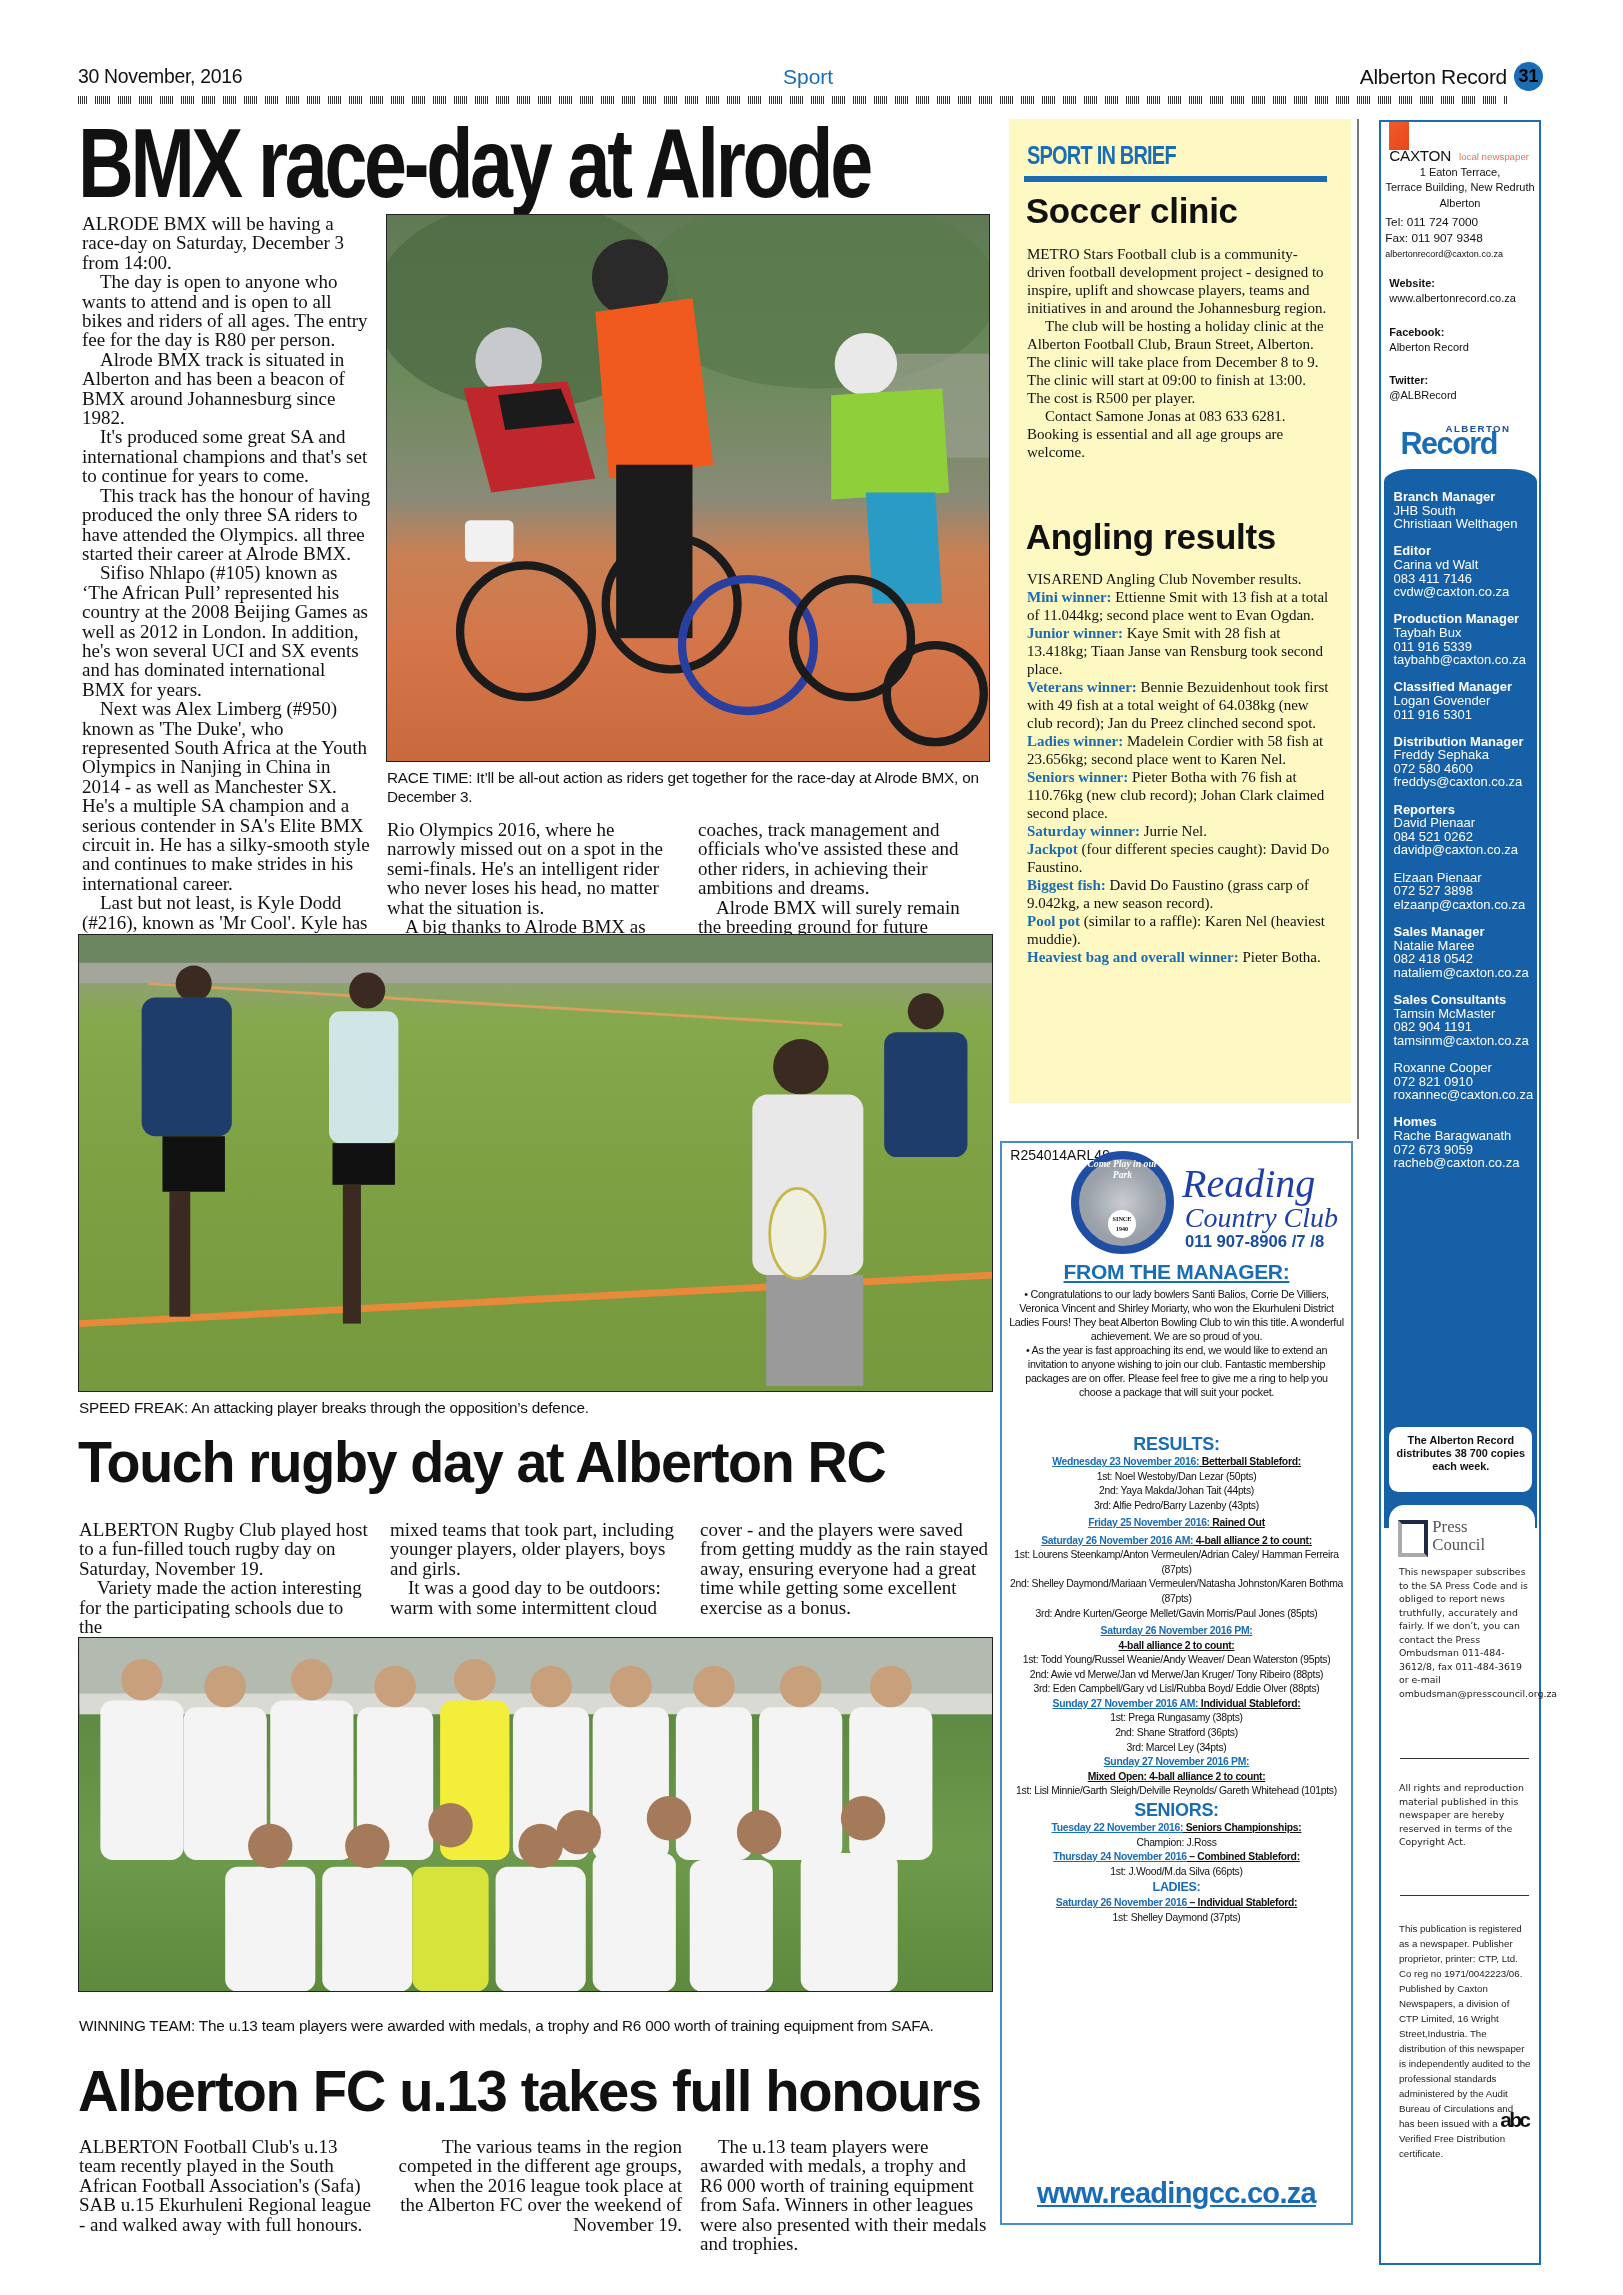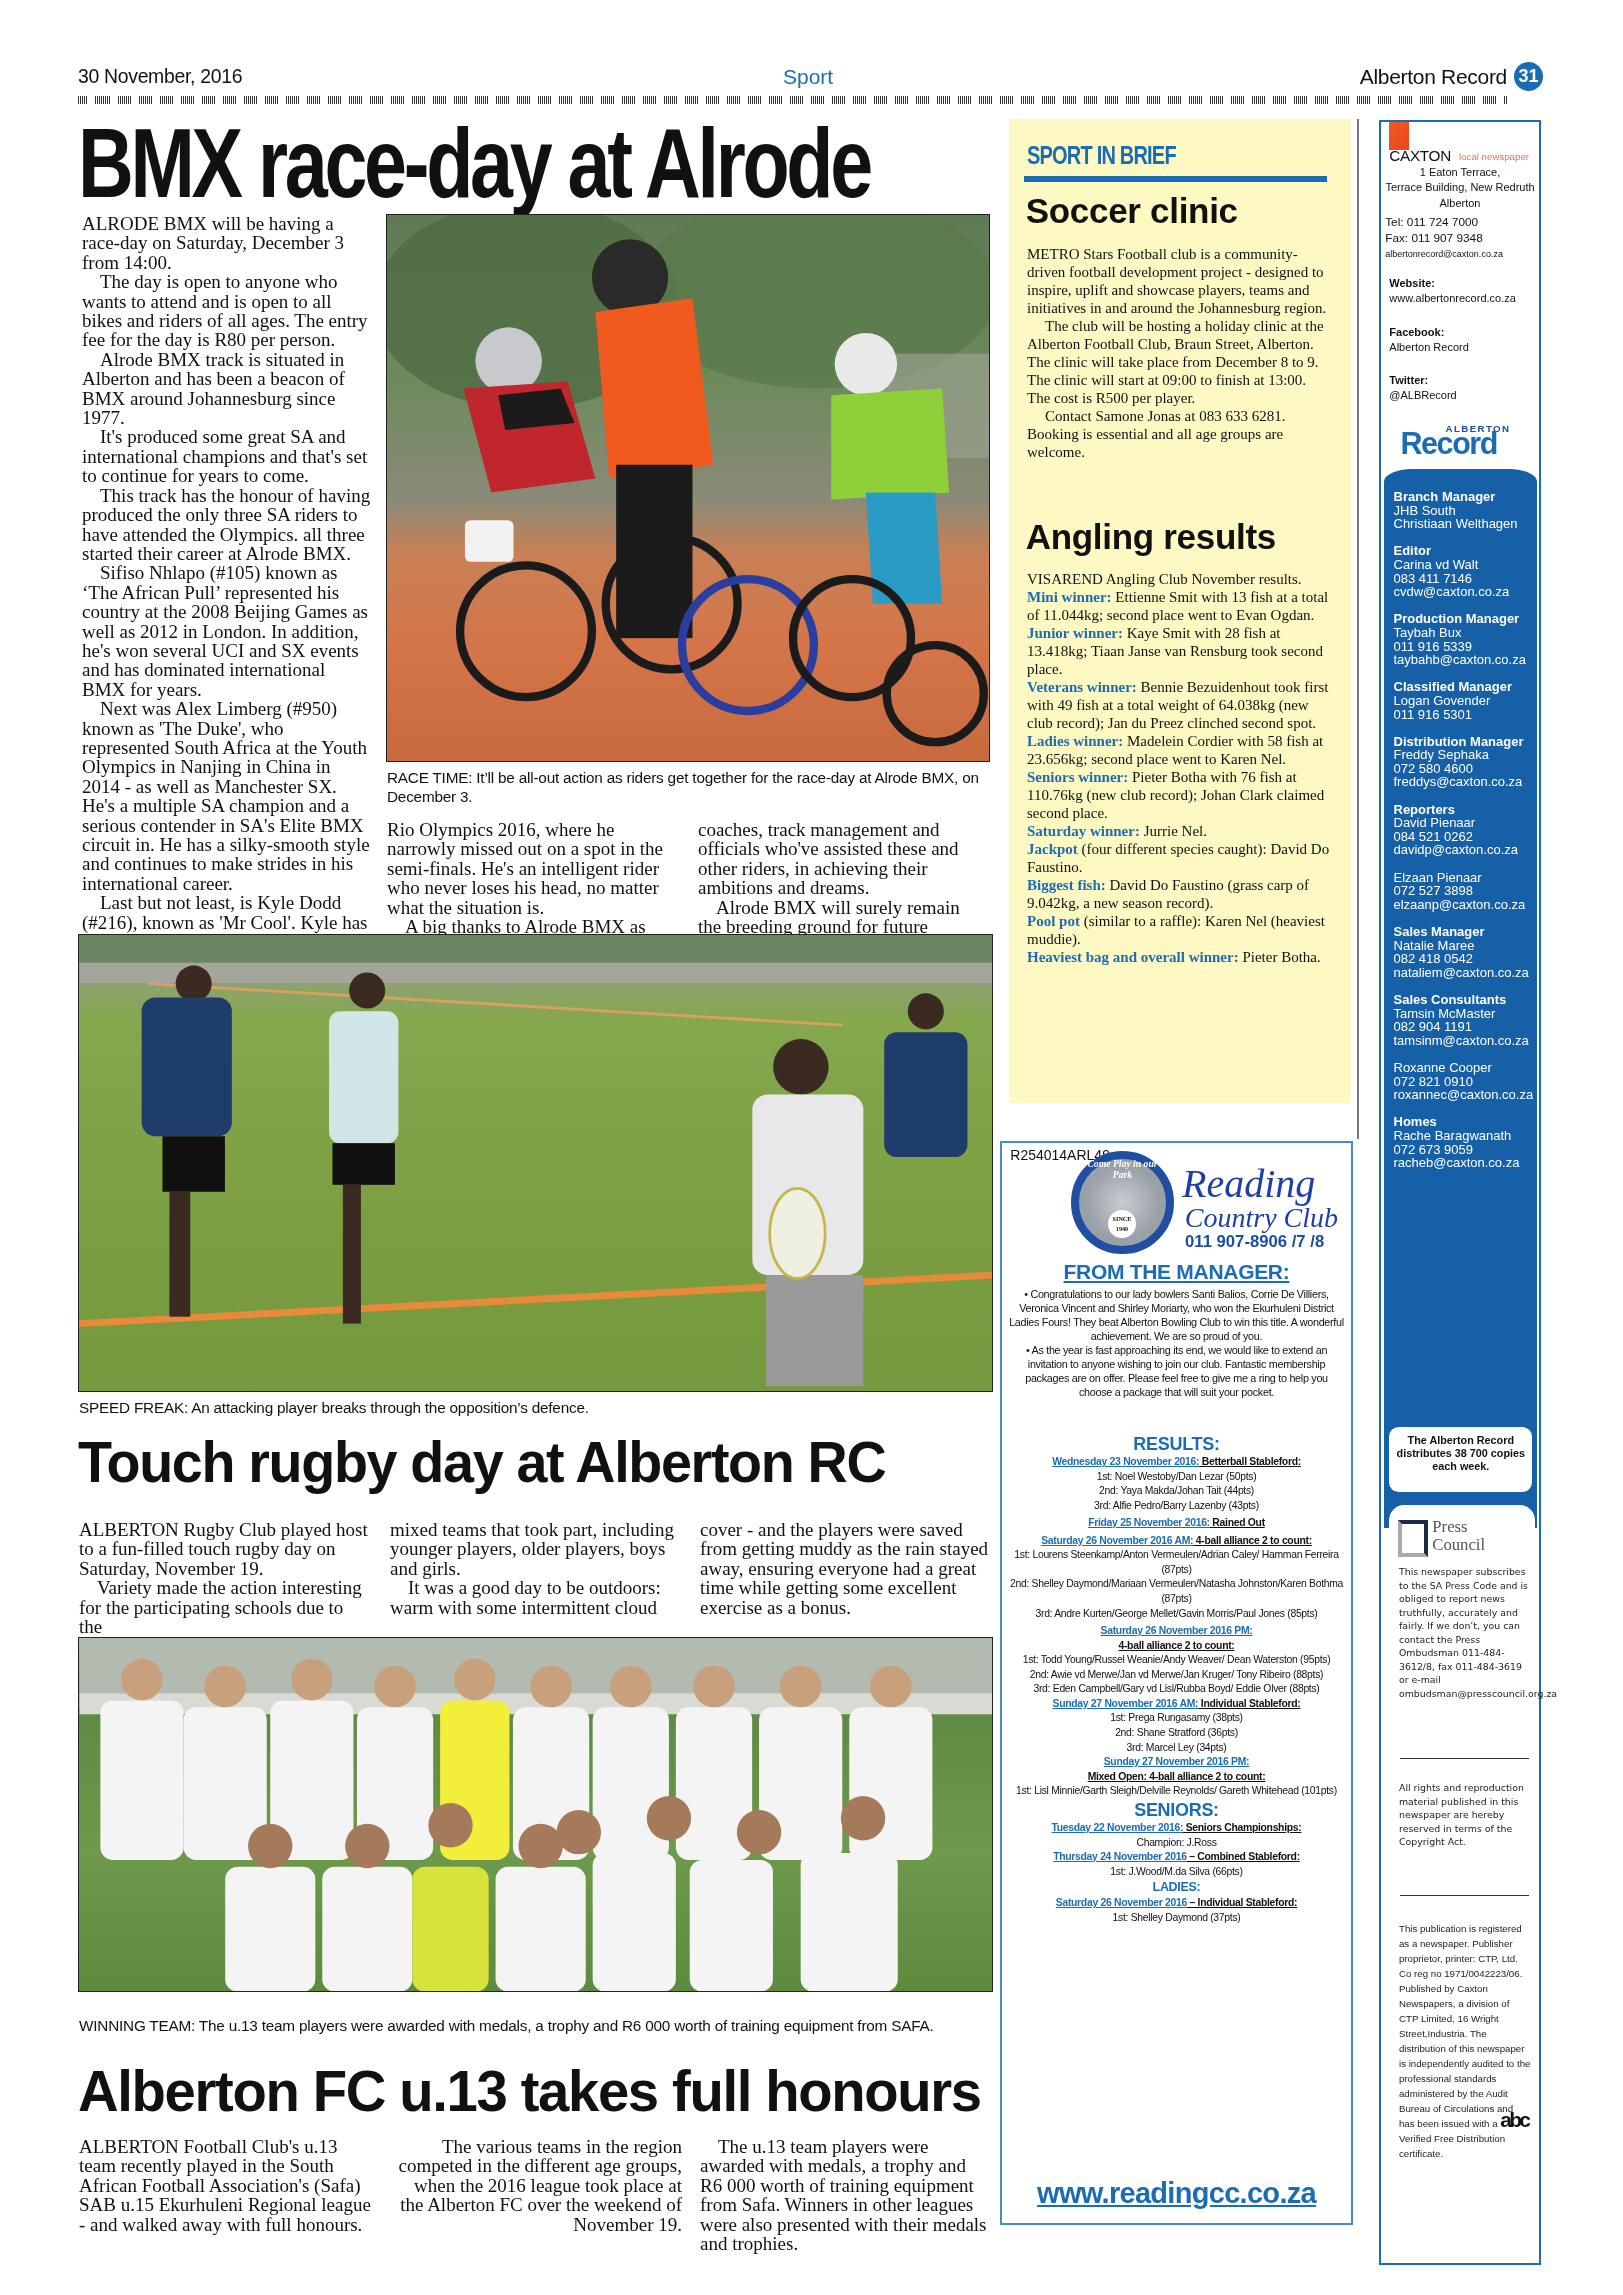--- a/index.html
+++ b/index.html
@@ -4,21 +4,21 @@
 <style>
   * { box-sizing: border-box; margin: 0; padding: 0; }
   html, body { width: 1624px; height: 2295px; background: #ffffff; overflow: hidden; }
   body { position: relative; font-family: "Liberation Serif", serif; color: #111; }
 
   
   .masthead { position: absolute; left: 78px; top: 62px; width: 1465px; height: 28px; }
   .mh-date { position: absolute; left: 0; top: 2.8px; font-family: "Liberation Sans", sans-serif; font-size: 19.4px; letter-spacing: -0.3px; }
   .mh-section { position: absolute; left: 705px; top: 2.8px; font-family: "Liberation Sans", sans-serif; font-size: 21px; color: #1a6db5; }
   .mh-paper { position: absolute; right: 36px; top: 2.8px; font-family: "Liberation Sans", sans-serif; font-size: 21px; letter-spacing: -0.3px; }
-  .mh-page { position: absolute; right: 0; top: 0; width: 29px; height: 29px; border-radius: 50%; background: #1a6db5; color: #ffffff; font-family: "Liberation Sans", sans-serif; font-weight: bold; font-size: 18px; text-align: center; line-height: 29px; }
+  .mh-page { position: absolute; right: 0; top: 0; width: 29px; height: 29px; border-radius: 50%; background: #1a6db5; color: #000000; font-family: "Liberation Sans", sans-serif; font-weight: bold; font-size: 18px; text-align: center; line-height: 29px; }
   .mh-rule { position: absolute; left: 78px; top: 96px; width: 1429px; height: 8.3px;
     background: repeating-linear-gradient(90deg, #333 0 0.7px, #fff 0.7px 2.1px); }
 
   
   .body-text { font-family: "Liberation Serif", serif; font-size: 19px; line-height: 19.4px; text-align: left; }
   .body-text p { text-indent: 0; }
   .body-text p + p { text-indent: 18px; }
   .caption { font-family: "Liberation Sans", sans-serif; font-size: 15.3px; line-height: 19.4px; letter-spacing: -0.2px; }
   .photo { position: absolute; overflow: hidden; border: 1.4px solid #222; }
 
@@ -108,21 +108,21 @@
   <span class="mh-section">Sport</span>
   <span class="mh-paper">Alberton Record</span>
   <span class="mh-page">31</span>
 </div>
 <div class="mh-rule"></div>
 
 <h1 class="bmx-headline">BMX race-day at Alrode</h1>
 <div class="bmx-col1 body-text">
   <p>ALRODE BMX will be having a race-day on Saturday, December 3 from 14:00.</p>
   <p>The day is open to anyone who wants to attend and is open to all bikes and riders of all ages. The entry fee for the day is R80 per person.</p>
-  <p>Alrode BMX track is situated in Alberton and has been a beacon of BMX around Johannesburg since 1977.</p>
+  <p>Alrode BMX track is situated in Alberton and has been a beacon of BMX around Johannesburg since 1982.</p>
   <p>It's produced some great SA and international champions and that's set to continue for years to come.</p>
   <p>This track has the honour of having produced the only three SA riders to have attended the Olympics. all three started their career at Alrode BMX.</p>
   <p>Sifiso Nhlapo (#105) known as ‘The African Pull’ represented his country at the 2008 Beijing Games as well as 2012 in London. In addition, he's won several UCI and SX events and has dominated international BMX for years.</p>
   <p>Next was Alex Limberg (#950) known as 'The Duke', who represented South Africa at the Youth Olympics in Nanjing in China in 2014 - as well as Manchester SX. He's a multiple SA champion and a serious contender in SA's Elite BMX circuit in. He has a silky-smooth style and continues to make strides in his international career.</p>
   <p>Last but not least, is Kyle Dodd (#216), known as 'Mr Cool'. Kyle has been crowned SA champion an incredible 14 times and recently represented SA at the</p>
 </div>
 <div class="photo bmx-photo" title="Three BMX riders jumping on a dirt track, rider number 950 in front">
   <svg width="604" height="548" viewBox="0 0 870 790">
     <ellipse cx="200" cy="130" rx="220" ry="150" fill="#4f6b45" opacity="0.8"></ellipse>
     <ellipse cx="620" cy="110" rx="260" ry="140" fill="#5a7a4c" opacity="0.8"></ellipse>

